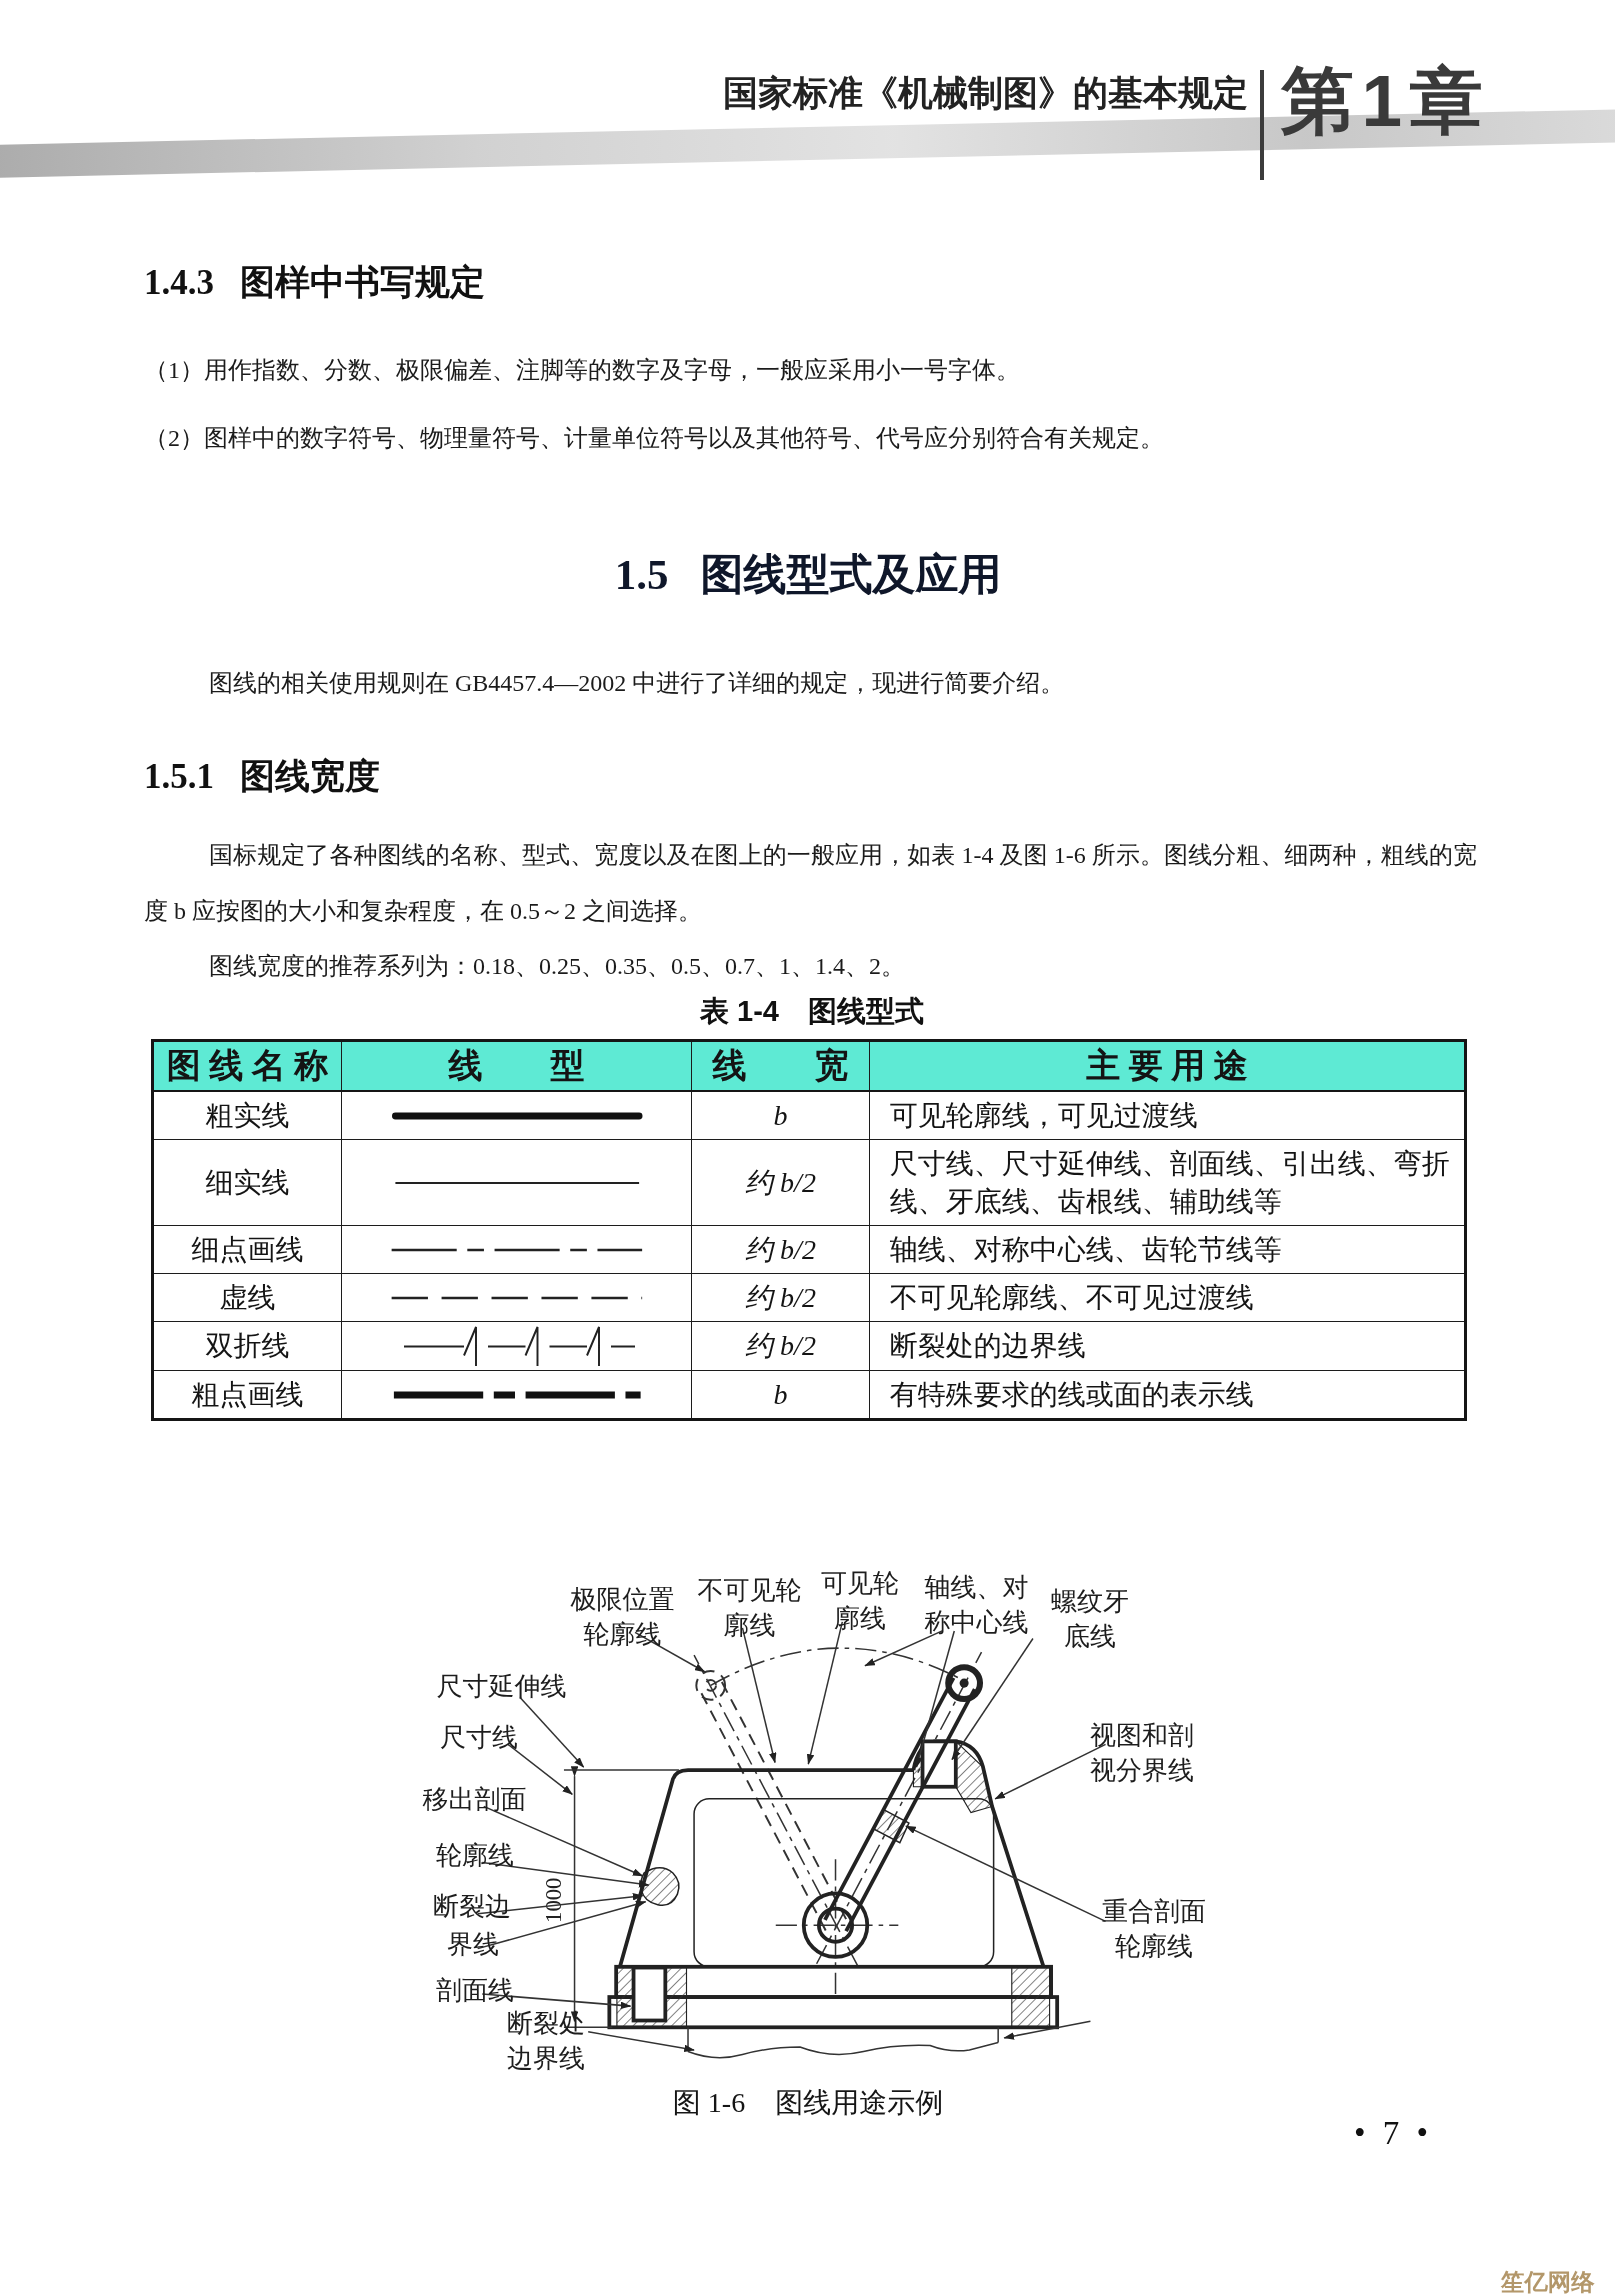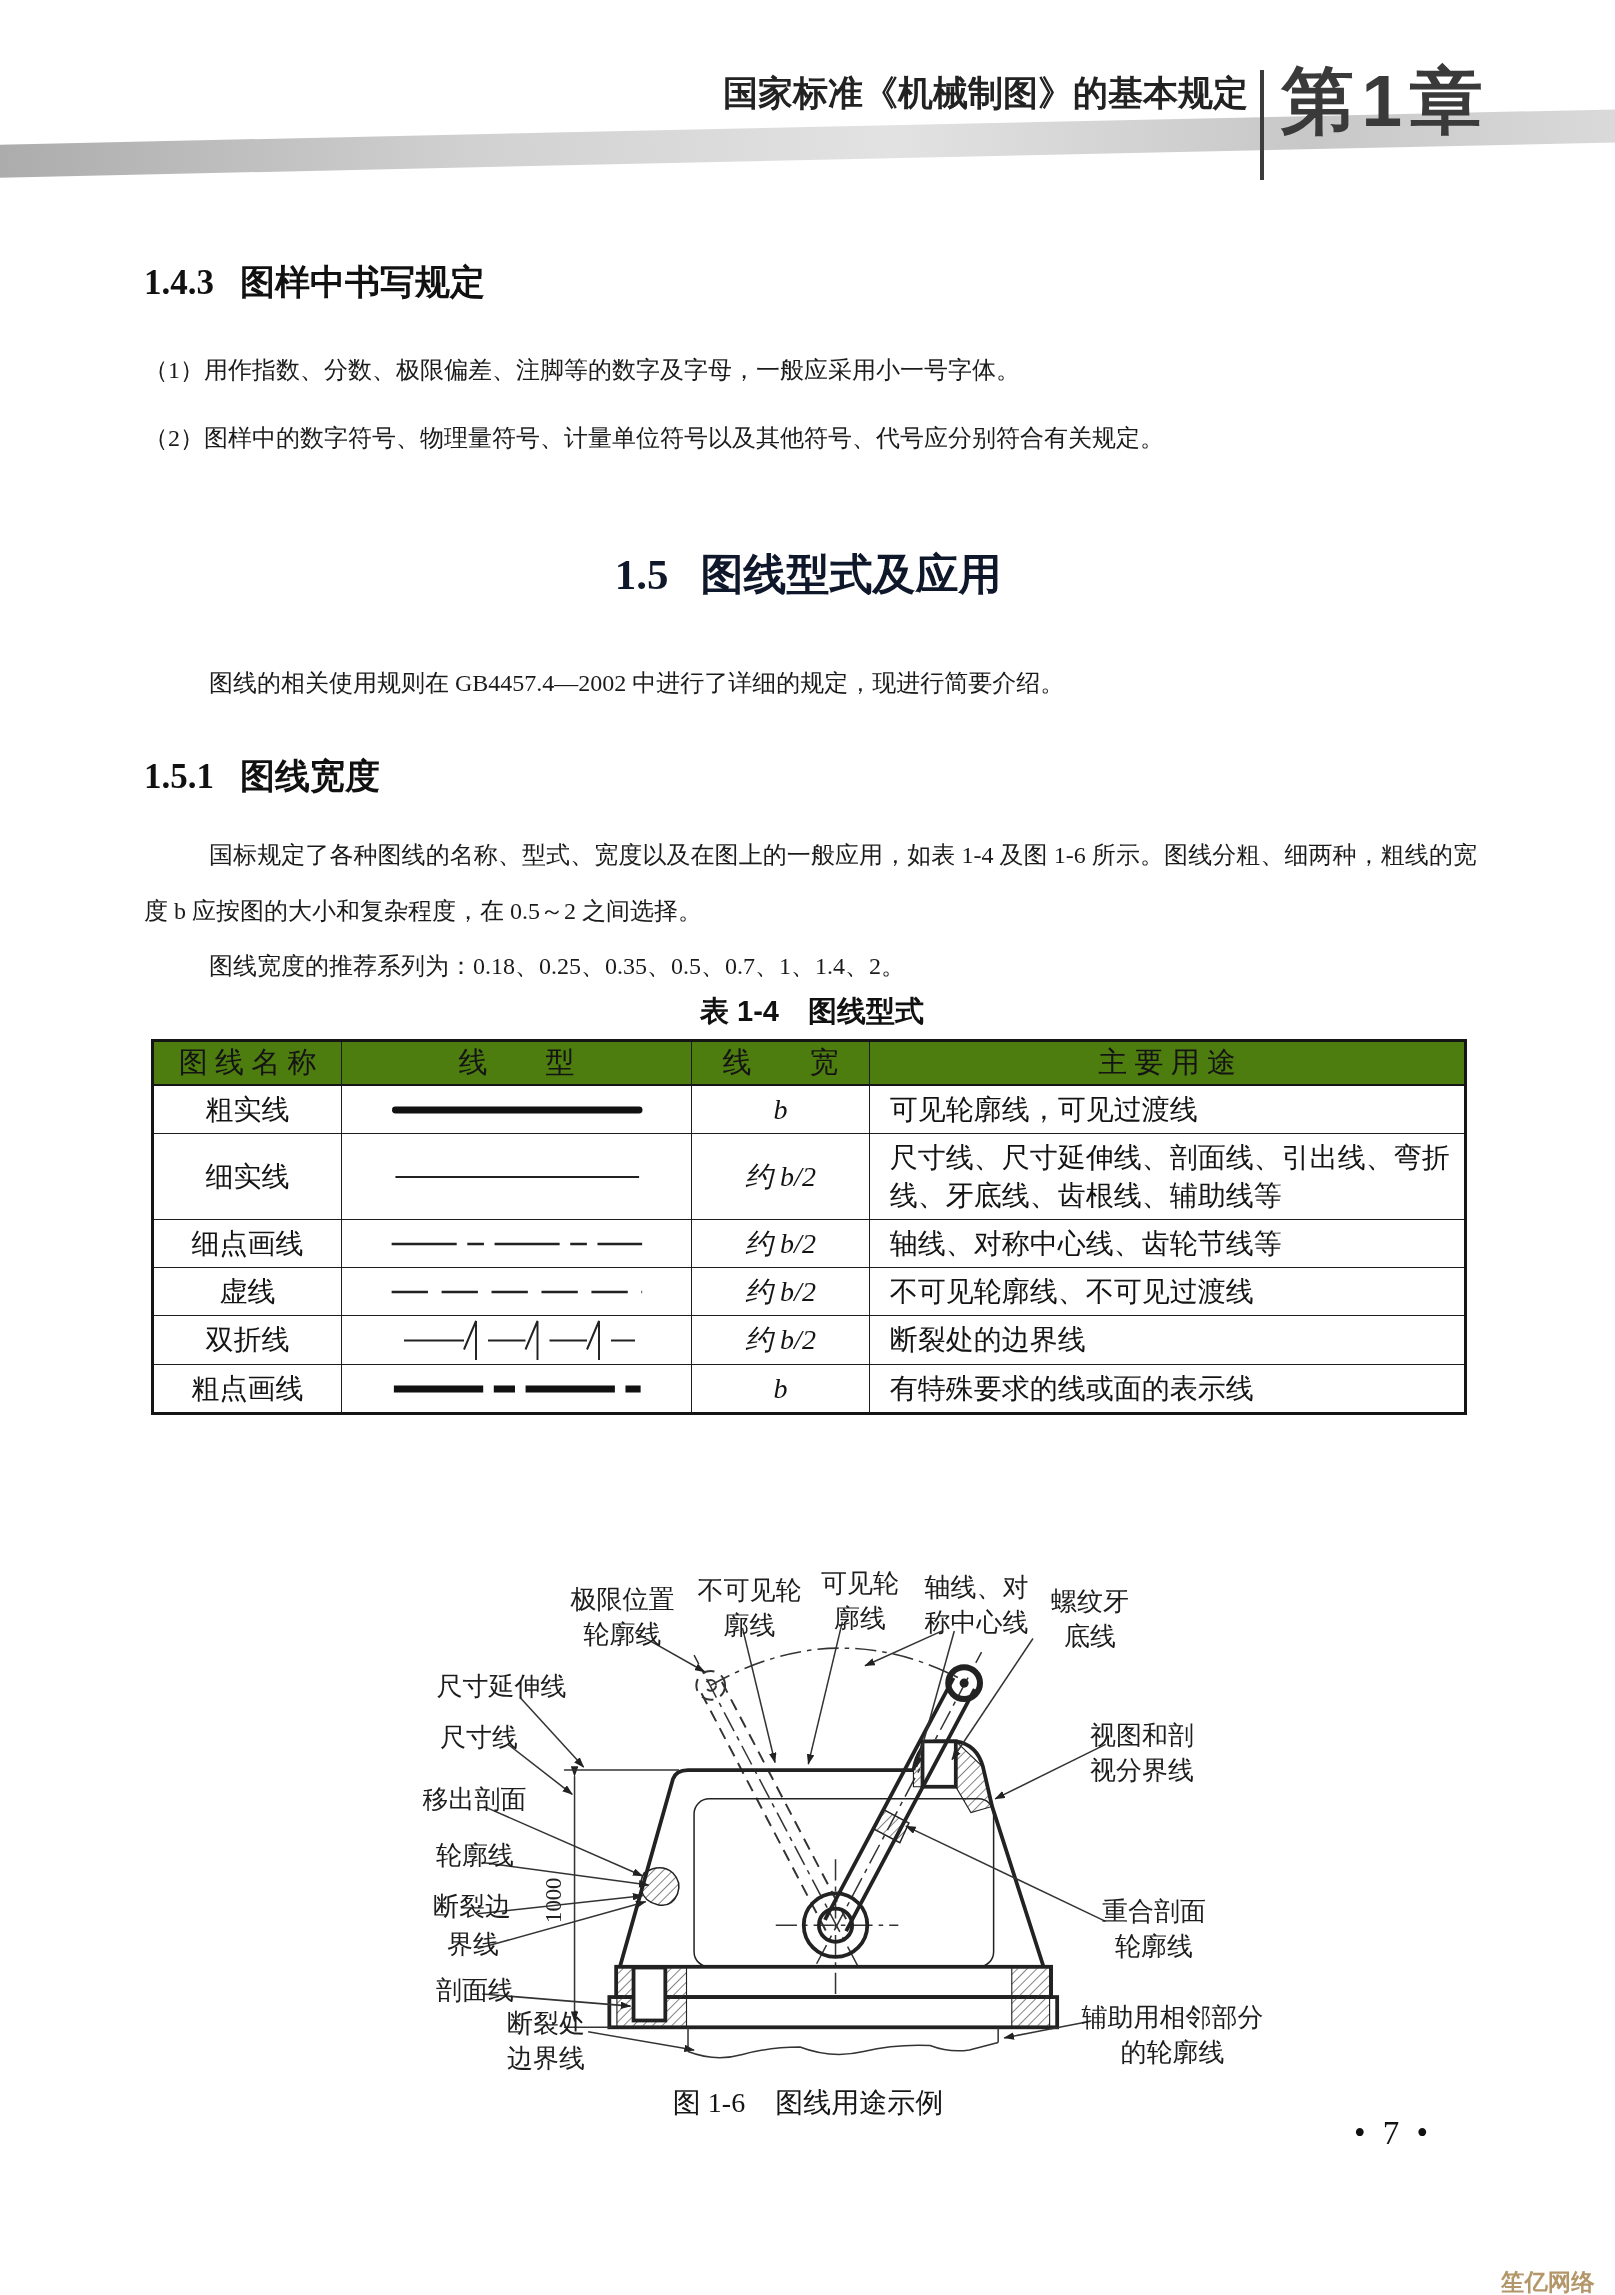--- a/index.html
+++ b/index.html
@@ -27,21 +27,21 @@
   .ind{text-indent:65px;}
 
   
   .tcap{position:absolute;top:992px;width:1600px;text-align:center;
     font-family:"Liberation Sans",sans-serif;font-weight:bold;font-size:29px;color:#111;margin-left:12px;}
   table.lt{position:absolute;left:151px;top:1039px;width:1314px;border-collapse:collapse;
     table-layout:fixed;}
   table.lt td,table.lt th{border:1.5px solid #1c1c1c;font-size:28px;vertical-align:middle;
     font-family:"Liberation Serif",serif;color:#141414;}
   table.lt{border:3px solid #151515;}
-  table.lt th{background:#4d7c0f;font-weight:normal;font-size:29px;border-bottom:2.3px solid #151515;}
+  table.lt th{background:#5eead4;font-weight:bold;font-size:34px;border-bottom:2.3px solid #151515;}
   td.cname{text-align:center;font-size:29px;}
   td.cwidth{text-align:center;font-style:italic;font-size:29px;}
   td.cuse{padding:4.5px 10.6px 4.5px 19.7px;line-height:38px;text-align:left;}
   td.csamp{padding:0 4.5px;}
   td.csamp svg{display:block;margin:0 auto;}
 
   
   .fig{position:absolute;left:393px;top:1543px;width:938px;height:545px;}
   .fig svg{position:absolute;left:0;top:0;}
   .flab{position:absolute;font-size:26px;line-height:35px;color:#1d1d1d;
@@ -272,22 +272,20 @@
   <div class="flab" style="left:33px;top:177px;width:106px;">尺寸线</div>
   <div class="flab" style="left:13.6px;top:239px;width:136px;">移出剖面</div>
   <div class="flab" style="left:33px;top:295px;width:98px;">轮廓线</div>
   <div class="flab" style="left:30px;top:346px;width:98px;">断裂边</div>
   <div class="flab" style="left:42px;top:384px;width:76px;">界线</div>
   <div class="flab" style="left:33px;top:430px;width:98px;">剖面线</div>
   <div class="flab" style="left:681px;top:175px;width:136px;">视图和剖
 视分界线</div>
   <div class="flab" style="left:693px;top:351px;width:136px;">重合剖面
 轮廓线</div>
-  <div class="flab" style="left:666px;top:457px;width:227px;">辅助用相邻部分
-的轮廓线</div>
   <div class="flab" style="left:100px;top:463px;width:106px;">断裂处
 边界线</div>
 </div>
 
 <div class="fcap">
   <span class="sp">图 1-6</span><span>图线用途示例</span>
 </div>
 
 <div class="pagenum">• 7 •</div>
 <div class="wmark">笙亿网络策划</div>

